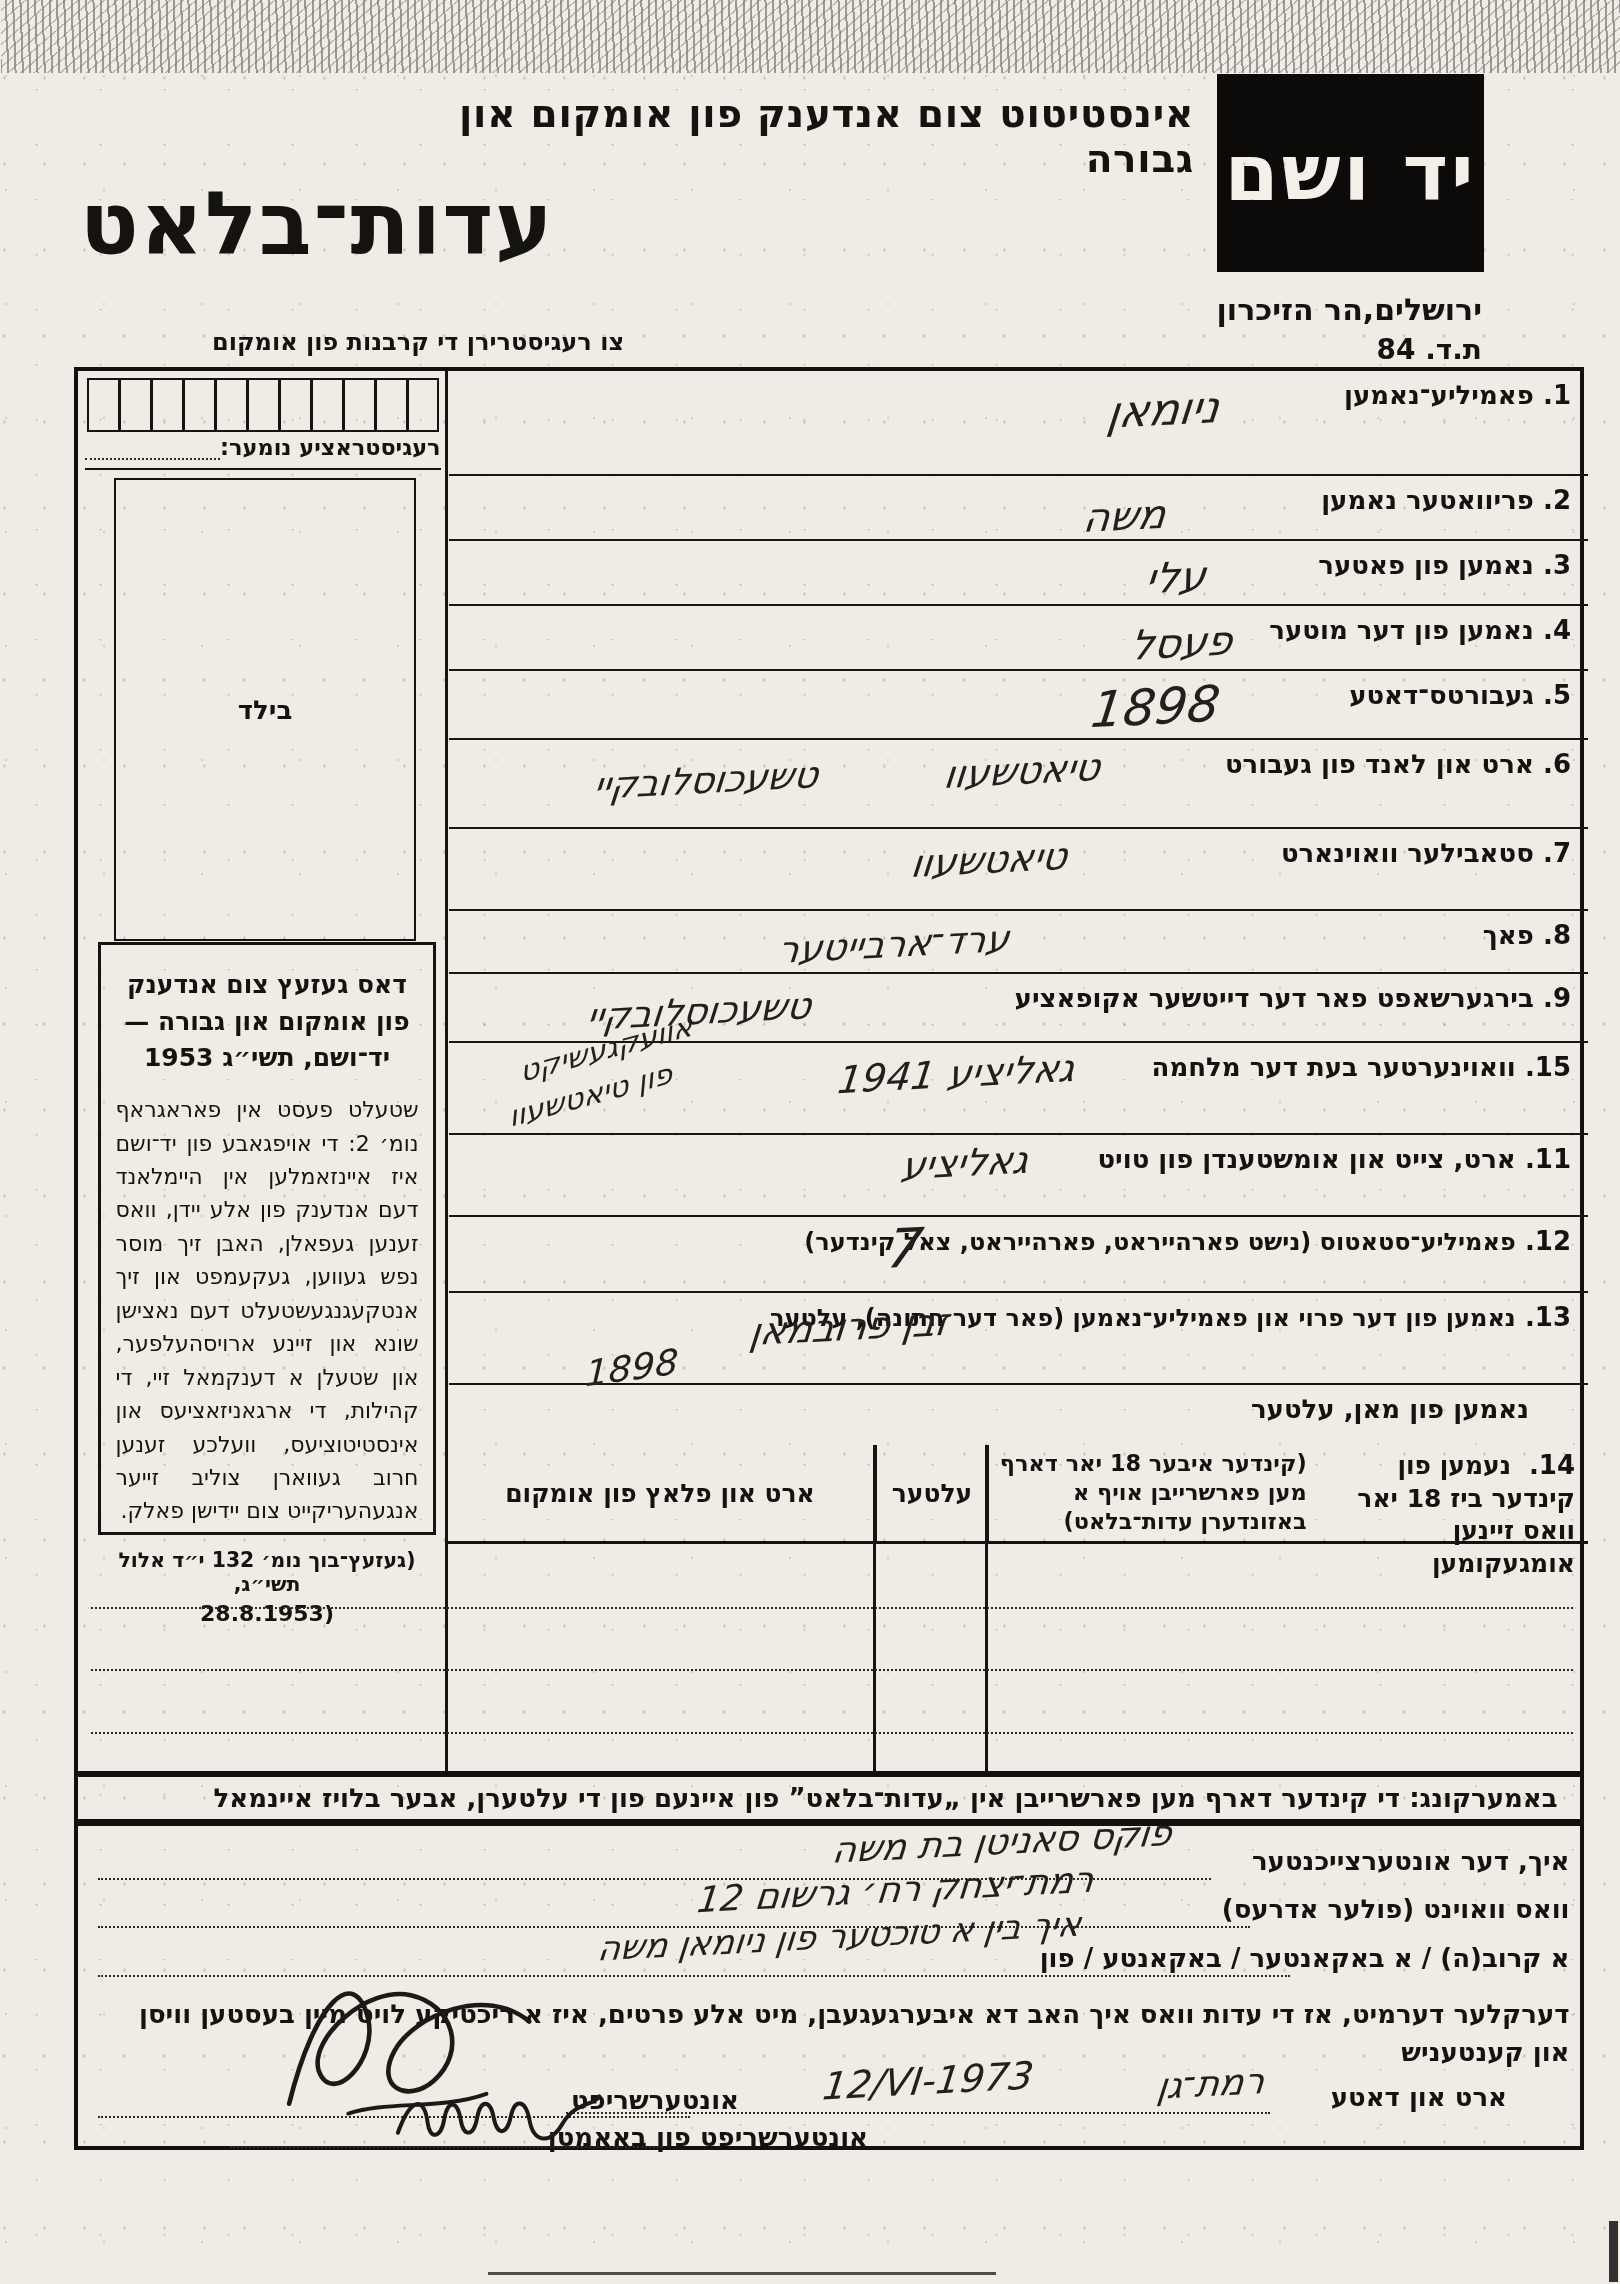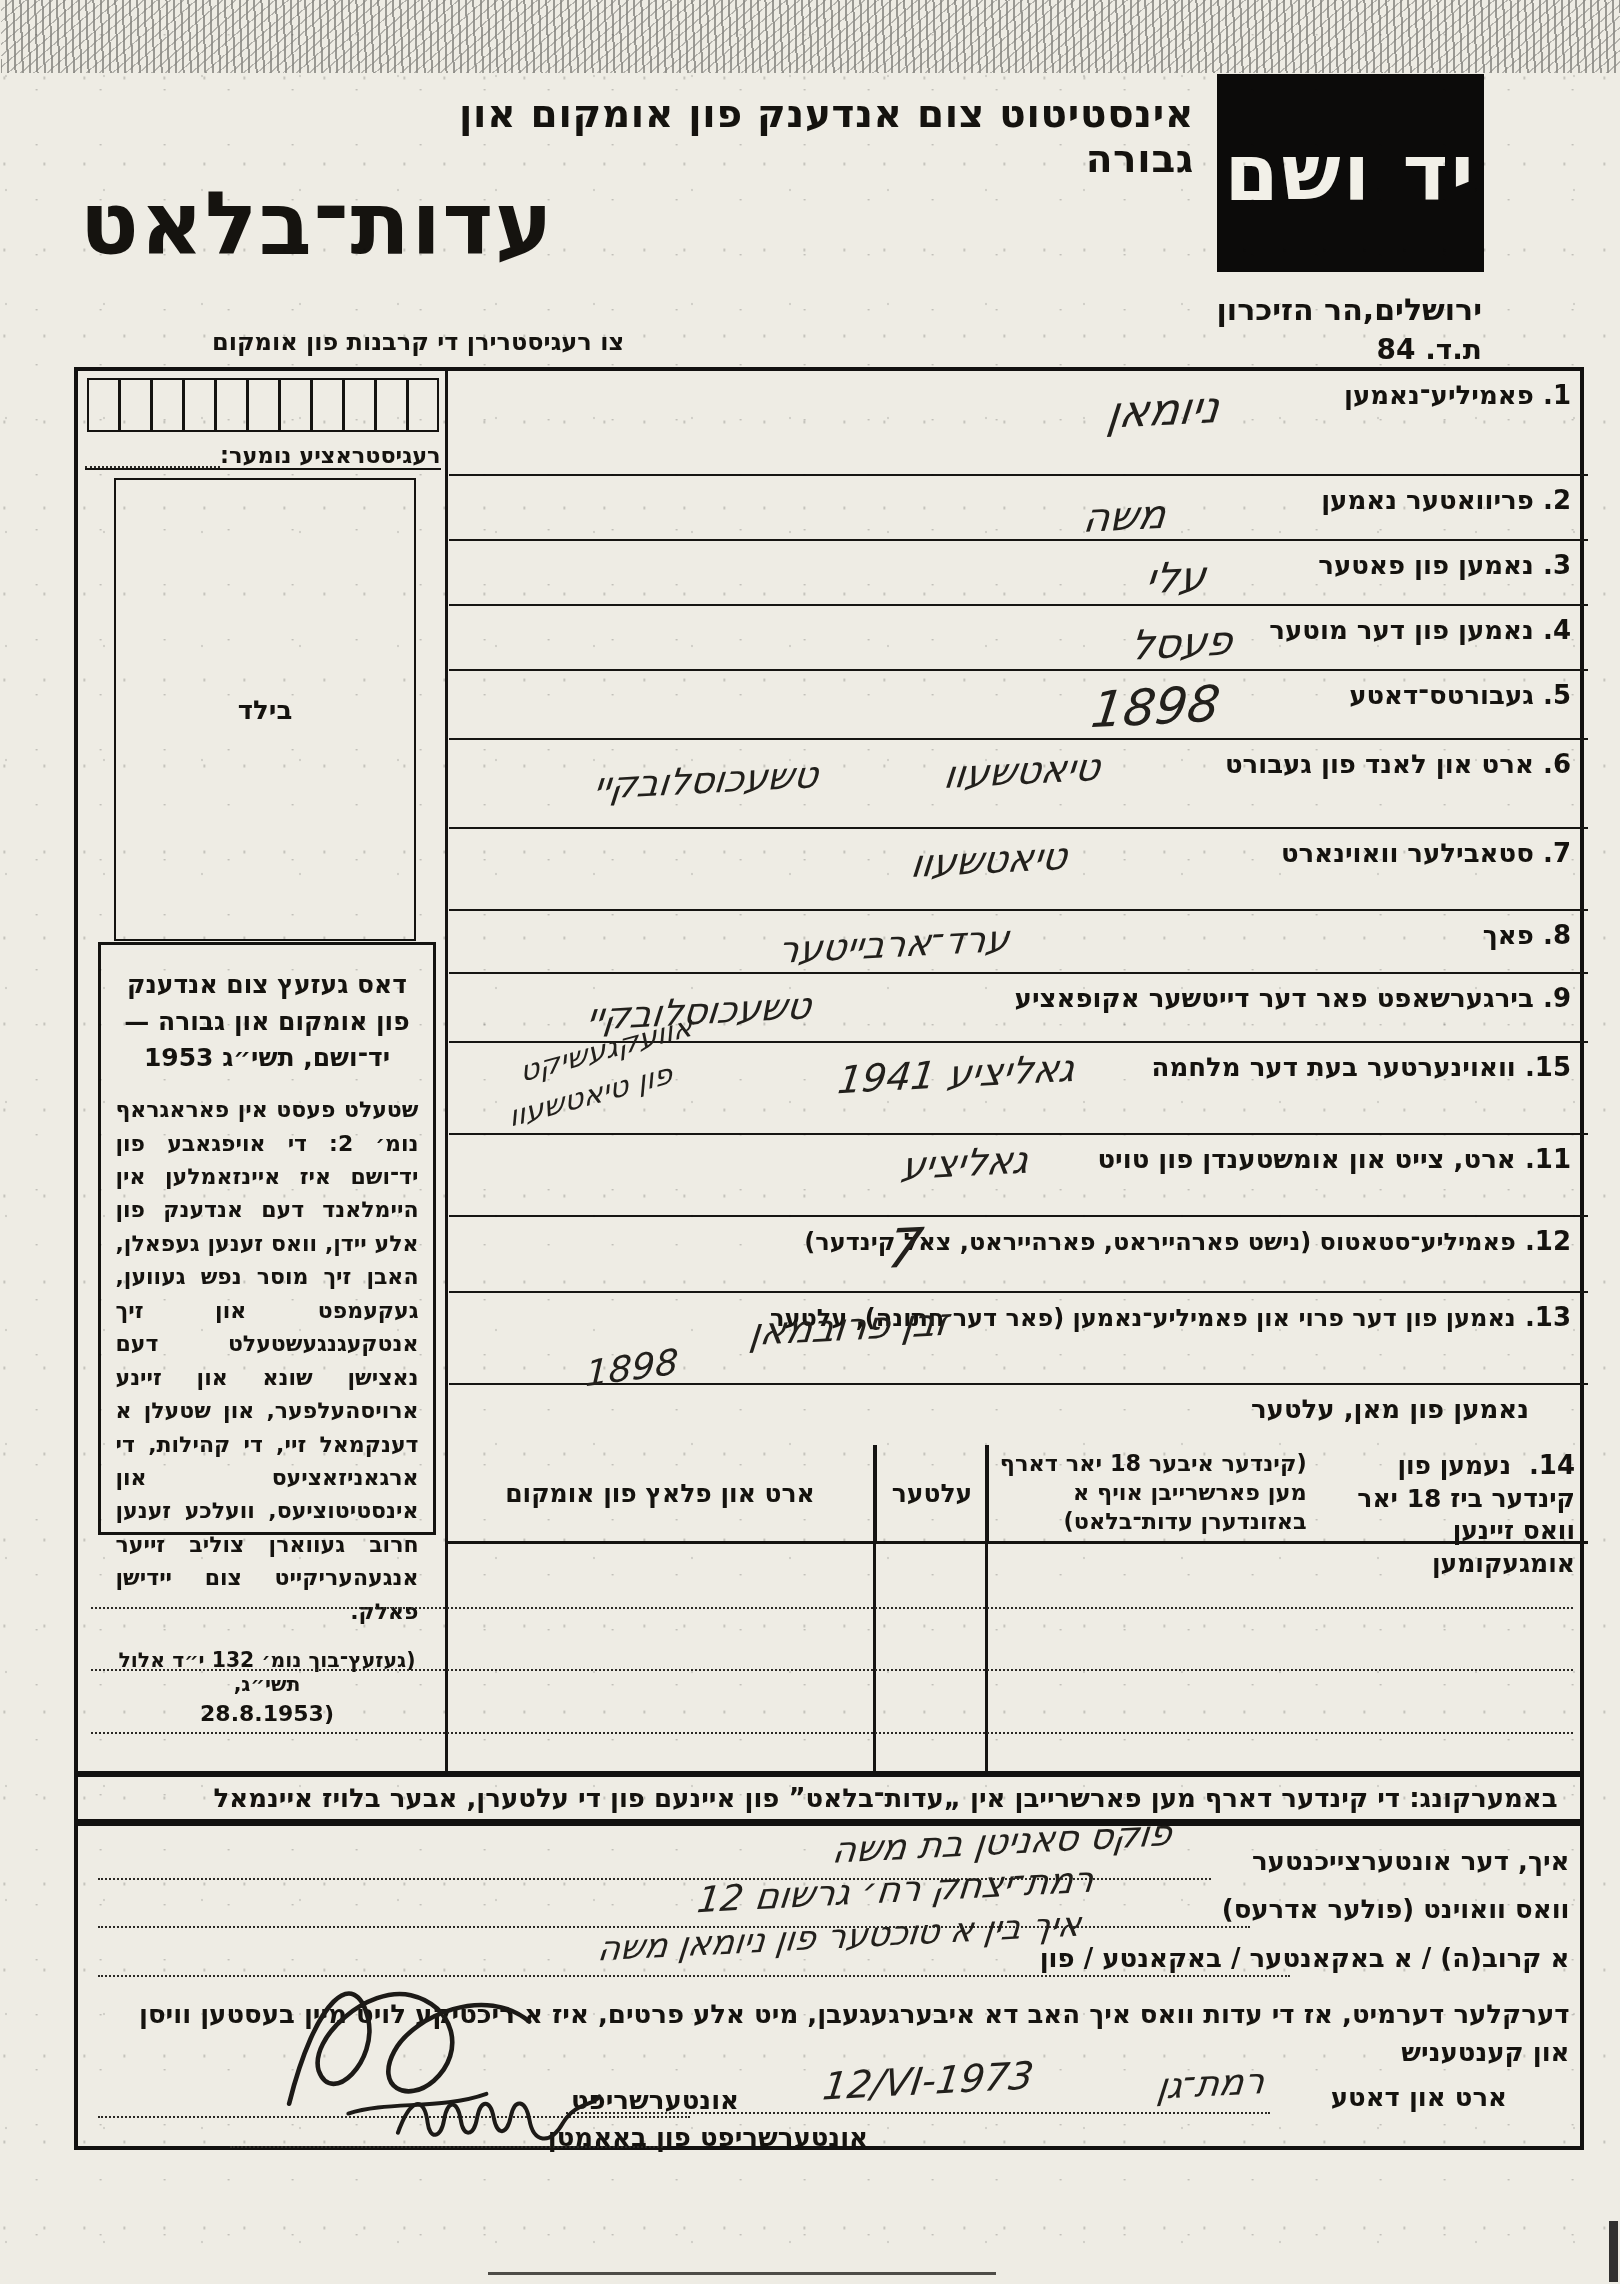--- a/index.html
+++ b/index.html
@@ -59,36 +59,36 @@
   .dotline{position:absolute;height:0;border-bottom:2.6px dotted #2b2925;}
   
   .tick-strip{
     position:absolute;left:9.2px;top:6.6px;width:348px;height:50px;
     border:2px solid #141310;
     background:repeating-linear-gradient(90deg, transparent 0 29px, #141310 29px 32px);
   }
   .reg-row{
     position:absolute;left:6.6px;top:63px;width:356px;height:36px;
     display:flex;align-items:flex-end;gap:0;direction:rtl;
-    border-bottom:2.6px solid #141310;padding-bottom:0;box-sizing:border-box;
+    border-bottom:2.6px solid #141310;padding-bottom:8px;box-sizing:border-box;
   }
   .reg-row .lbl{font-weight:700;font-size:22.4px;white-space:nowrap;}
   .reg-row .fill{flex:1;border-bottom:2.6px dotted #2b2925;height:20px;}
   .photo-box{
     position:absolute;left:36px;top:107px;width:298px;height:459px;
     border:2.6px solid #141310;display:flex;align-items:center;justify-content:center;
   }
   .photo-box span{font-weight:700;font-size:26px;}
   .law-box{
     position:absolute;left:20px;top:571px;width:338px;height:593px;
     border:3.3px solid #141310;box-sizing:border-box;padding:22.4px 14.5px;
     direction:rtl;
   }
   .law-title{font-weight:700;font-size:25px;text-align:center;line-height:1.45;margin-bottom:17px;}
-  .law-body{font-weight:700;font-size:22px;text-align:justify;line-height:1.52;}
+  .law-body{font-weight:400;font-size:22px;text-align:justify;line-height:1.52;}
   .law-ref{font-weight:700;font-size:20.4px;text-align:center;margin-top:20px;}
   .law-ref2{font-weight:700;font-size:22px;text-align:center;margin-top:5.3px;}
   
   .rows{position:absolute;left:371px;top:0;width:1139px;box-sizing:border-box;}
   .frow{
     position:relative;border-bottom:2.6px solid #161512;box-sizing:border-box;
     direction:rtl;padding:9.2px 17px 0 0;
   }
   .fnum,.flabel{font-weight:700;font-size:26px;}
   .fnum{margin-left:9.2px;}

